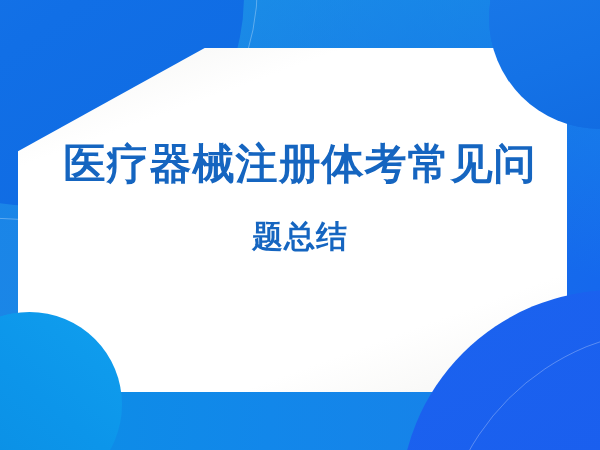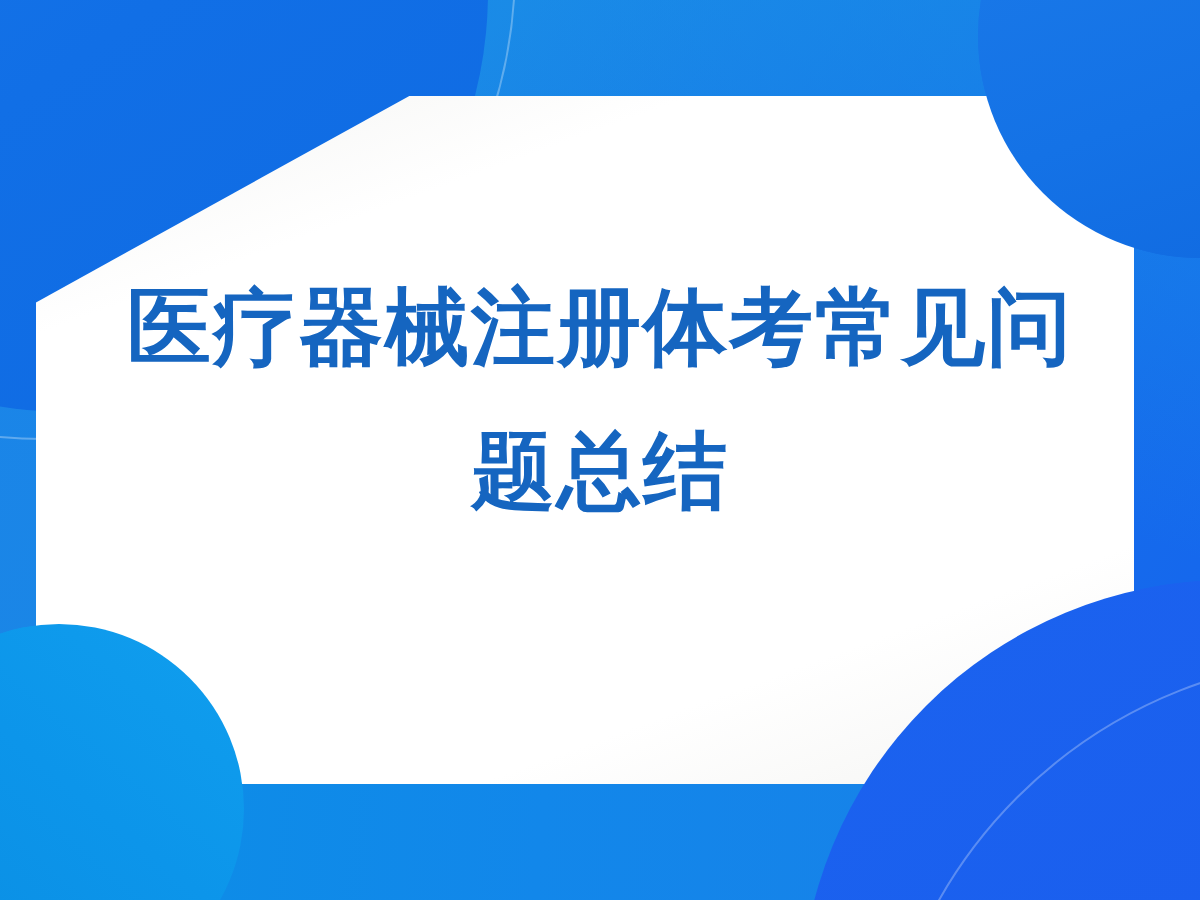--- a/index.html
+++ b/index.html
@@ -154,21 +154,21 @@
   .title-line {
     display: block;
     font-size: 42px;
     line-height: 72px;
     font-weight: bold;
     letter-spacing: 1px;
     color: #1565c0;
     white-space: nowrap;
   }
   .title-line.l1 { font-size: 42px; }
-  .title-line.l2 { font-size: 42px; }
+  .title-line.l2 { font-size: 31px; }
 </style>
 </head>
 <body>
 
 <div id="poster">
 
   <div class="bg-base"></div>
   <div class="bg-sheen"></div>
 
   <div class="circ circ-tl"></div>

